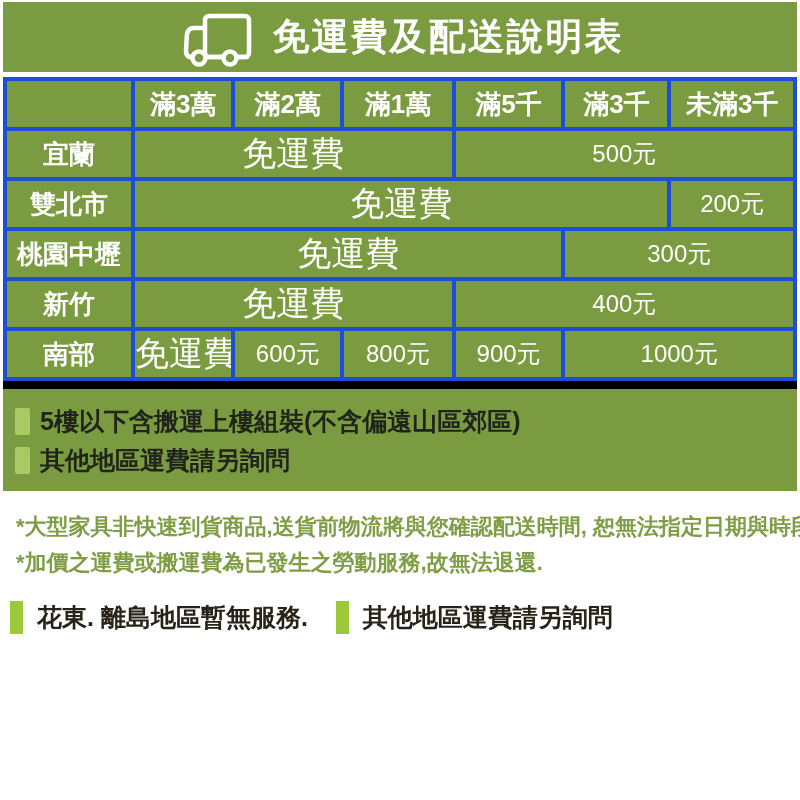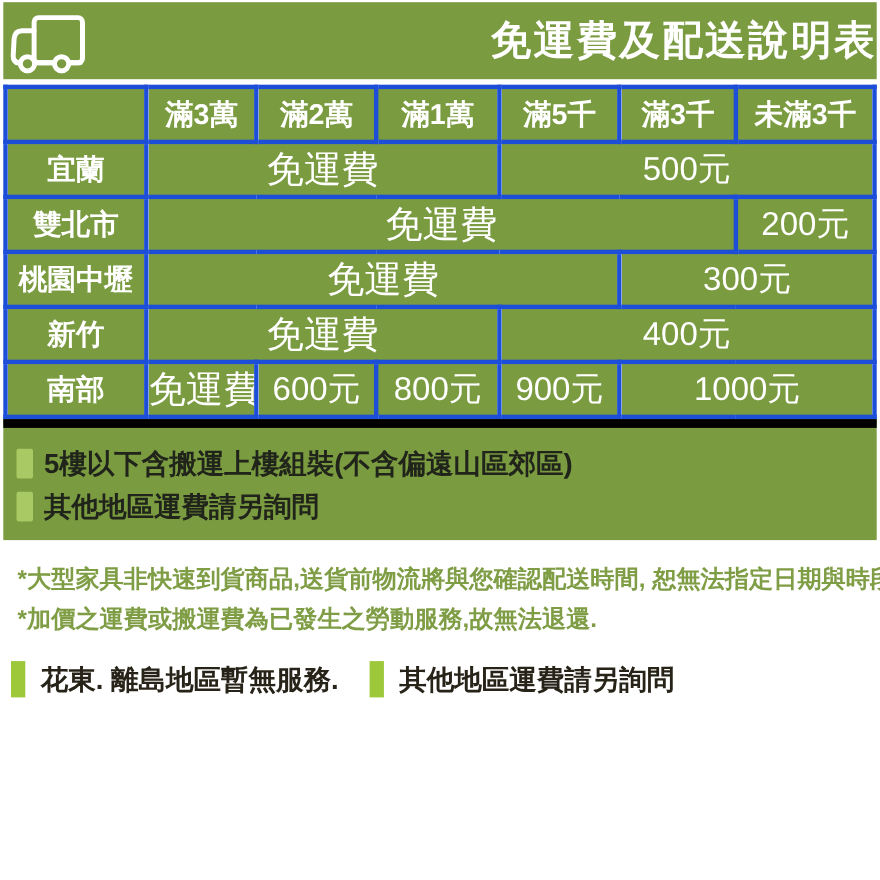--- a/index.html
+++ b/index.html
@@ -12,21 +12,21 @@
     font-family: "Liberation Sans", sans-serif;
     overflow: hidden;
   }
   
   .title-band {
     margin: 2px 3px 5px 3px;
     height: 70px;
     background: #7A9B40;
     display: flex;
     align-items: center;
-    justify-content: space-between;
+    justify-content: center;
     gap: 18px;
   }
   .title-band h1 {
     color: #ffffff;
     font-size: 37px;
     font-weight: 700;
     letter-spacing: 2px;
   }
   .truck { width: 78px; height: 56px; margin-top: 4px; }
   
@@ -42,21 +42,21 @@
     color: #ffffff;
     text-align: center;
     vertical-align: middle;
     height: 48px;
     overflow: hidden;
     white-space: nowrap;
   }
   table.fee thead th { font-size: 26px; font-weight: 700; height: 50px; }
   table.fee tbody th { font-size: 26px; font-weight: 700; }
   table.fee td.free { font-size: 34px; font-weight: 400; }
-  table.fee td.fee  { font-size: 30px; font-weight: 400; text-align: center; }
+  table.fee td.fee  { font-size: 24px; font-weight: 400; text-align: center; }
   .col0 { width: 16.2%; } .col1 { width: 12.7%; } .col2 { width: 13.8%; }
   .col3 { width: 14.1%; } .col4 { width: 13.9%; } .col5 { width: 13.4%; }
   .col6 { width: 15.9%; }
   
   .green-notes {
     margin: 0 3px;
     background: #7A9B40;
     border-top: 8px solid #000000;
     padding: 10px 0 14px 12px;
   }

